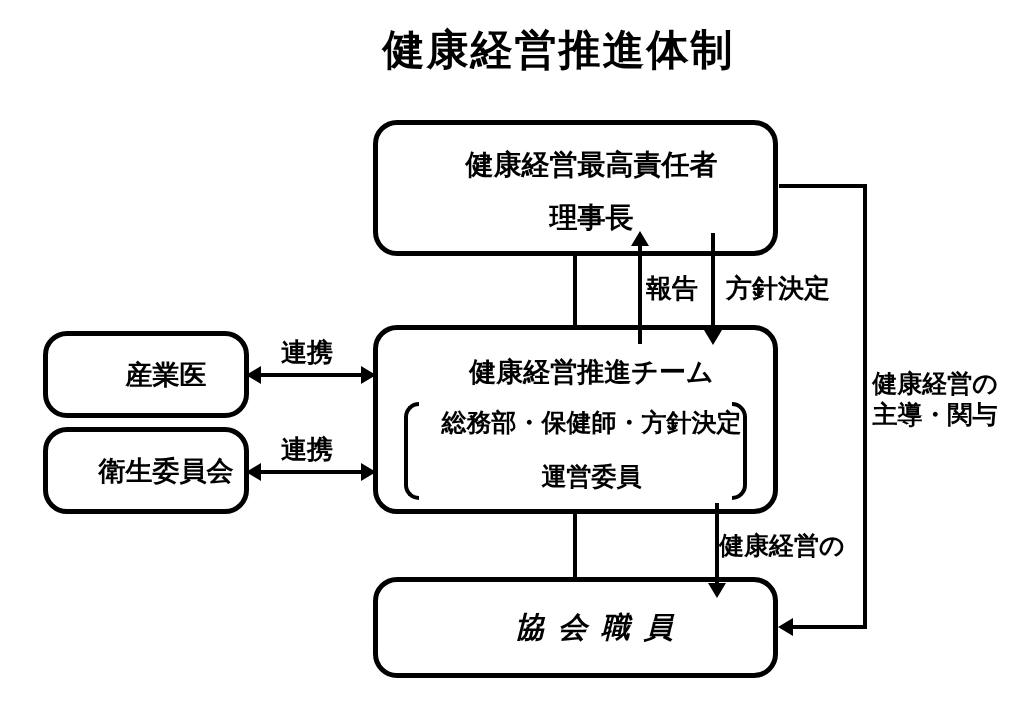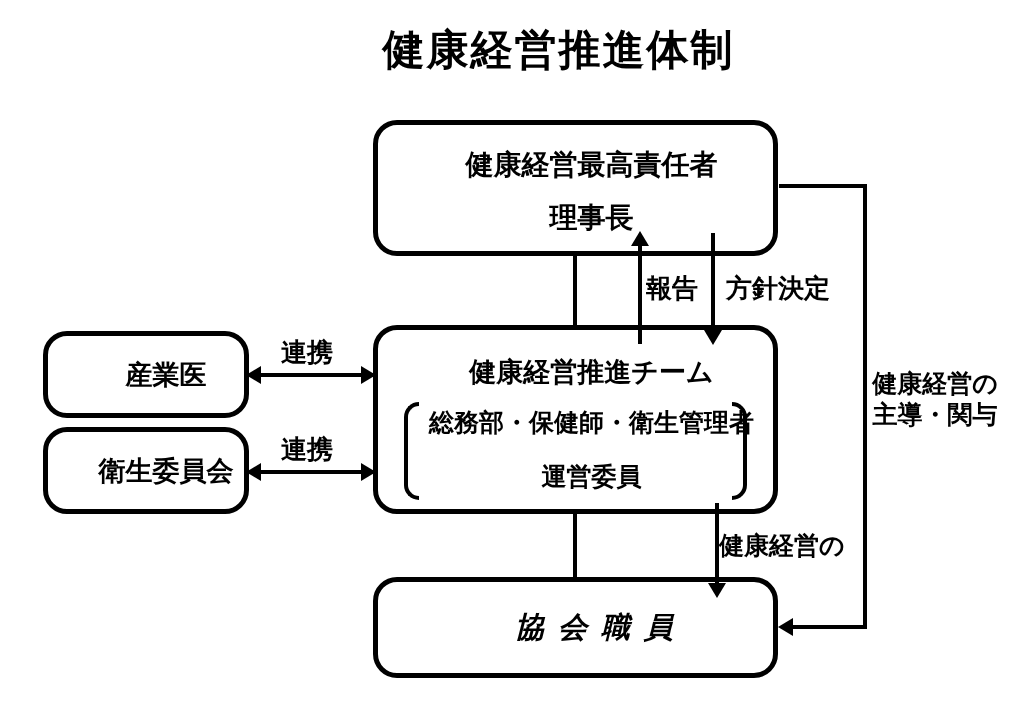--- a/index.html
+++ b/index.html
@@ -99,21 +99,21 @@
 
   <div class="box" style="left:373px; top:120px; width:405px; height:136px;">
     <div class="box-text" style="top:21px; font-size:28px;">健康経営最高責任者</div>
     <div class="box-text" style="top:74px; font-size:28px;">理事長</div>
   </div>
 
   <div class="box" style="left:373px; top:325px; width:405px; height:189px;padding-left:40px;">
     <div class="box-text" style="top:24px; font-size:27px;">健康経営推進チーム</div>
     <div class="bracket bracket-left"></div>
     <div class="bracket bracket-right"></div>
-    <div class="box-text" style="top:76px; font-size:25px;">総務部・保健師・衛生管理者</div>
+    <div class="box-text" style="top:76px; font-size:25px;">総務部・保健師・方針決定</div>
     <div class="box-text" style="top:130px; font-size:25px;">運営委員</div>
   </div>
 
   <div class="box center-flex" style="left:43px; top:331px; width:206px; height:87px; font-size:27px;">
     <span>産業医</span>
   </div>
 
   <div class="box center-flex" style="left:43px; top:427px; width:206px; height:87px; font-size:27px;">
     <span>衛生委員会</span>
   </div>

